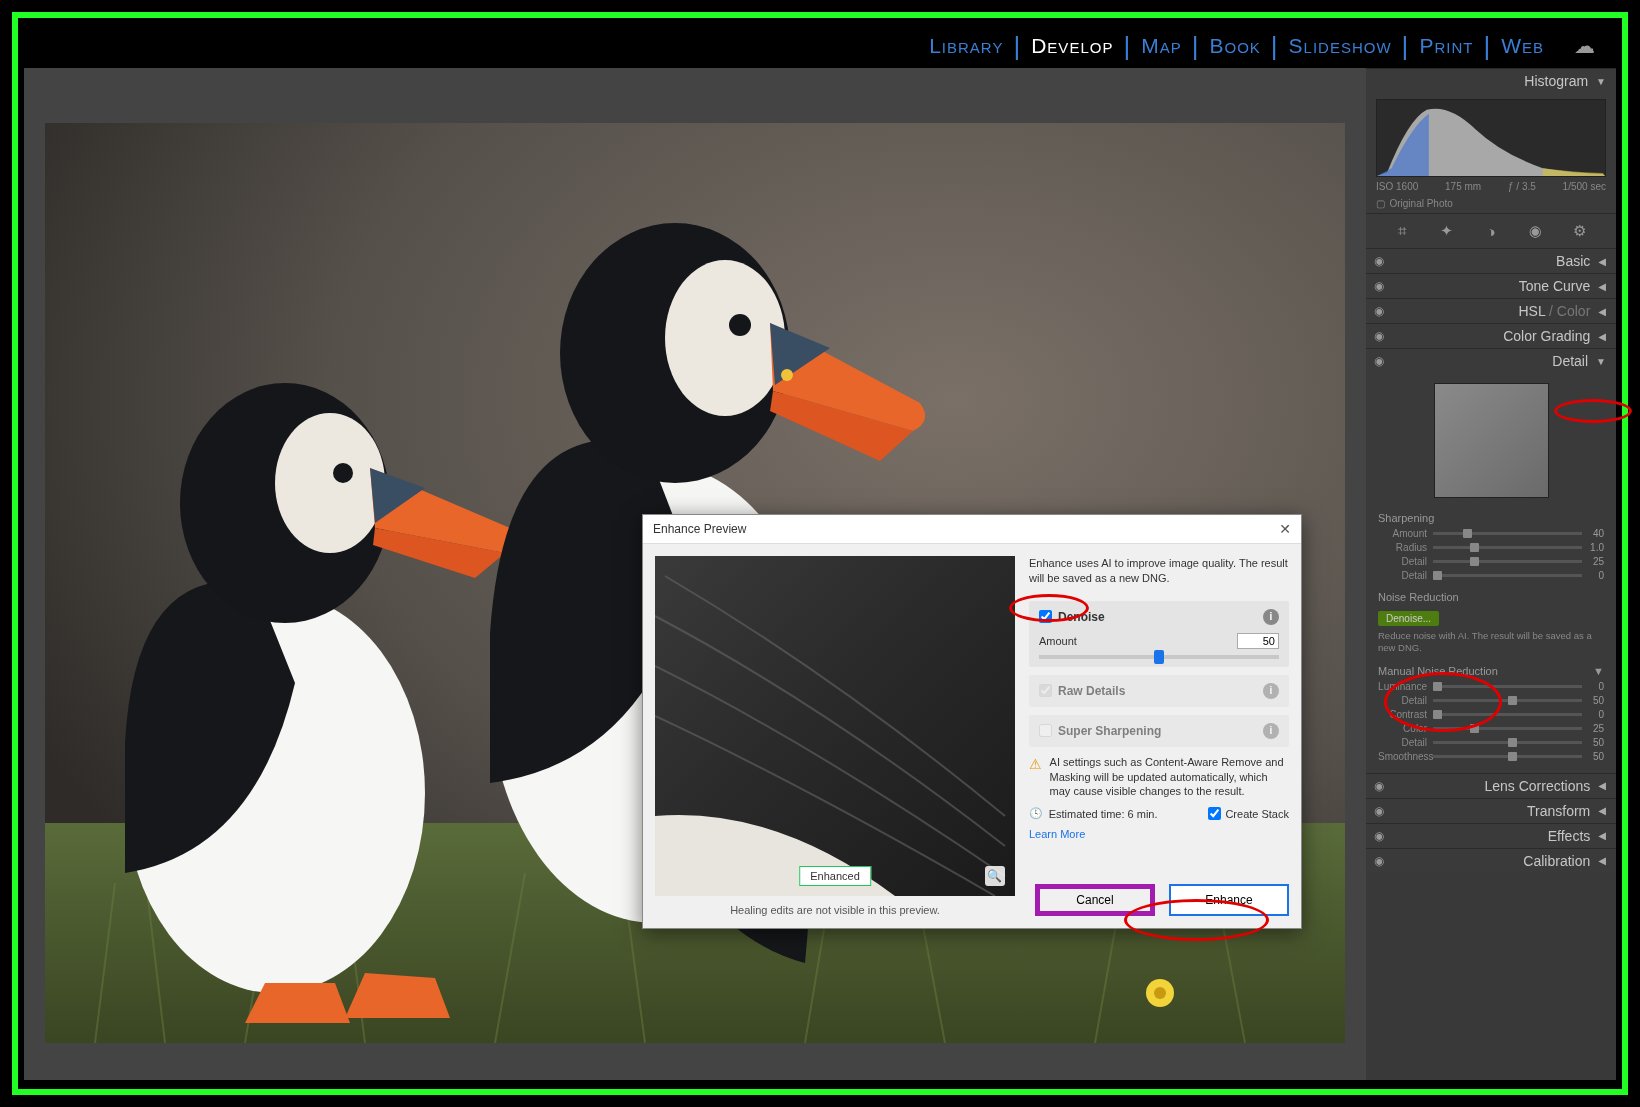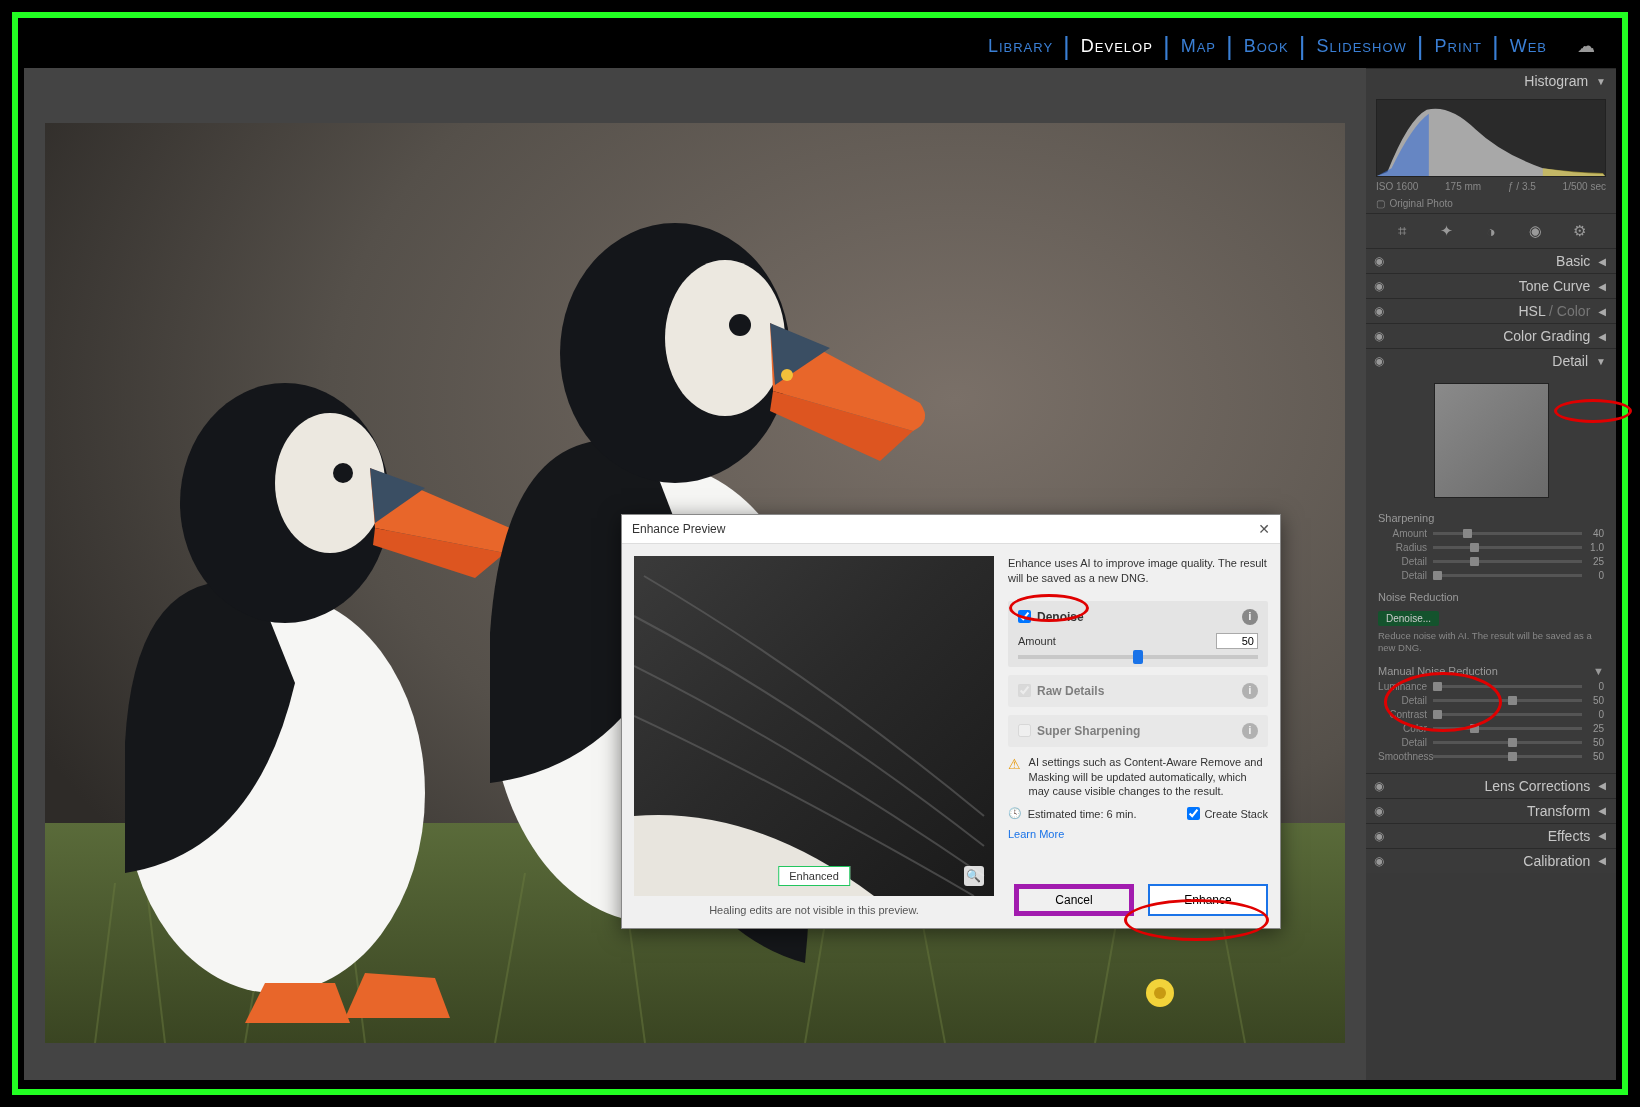--- a/index.html
+++ b/index.html
@@ -2,21 +2,21 @@
 <html><head>
 <meta charset="utf-8">
 <style>
   * { box-sizing: border-box; margin: 0; padding: 0; font-family: Arial, Helvetica, sans-serif; }
   body { background:#000; width:1640px; height:1107px; overflow:hidden; }
   .outer-border { position:absolute; top:12px; left:12px; right:12px; bottom:12px; border:6px solid #22ff22; background:#000; }
   .scale-frame { position:absolute; inset:0; }
   .content { position:absolute; inset:6px; }
 
   .module-tabs { height:44px; background:#000; display:flex; justify-content:flex-end; align-items:center; padding-right:12px; gap:2px; }
-  .module-tabs span { font-family: 'Trebuchet MS', sans-serif; font-variant:small-caps; letter-spacing:1px; font-size:18px; padding:0 8px; cursor:pointer; }
+  .module-tabs span { font-family: 'Trebuchet MS', sans-serif; font-variant:small-caps; letter-spacing:1px; font-size:21px; padding:0 8px; cursor:pointer; }
   .module-tabs .inactive { color:#3a7fd5; }
   .module-tabs .active { color:#fff; }
   .module-tabs .sep { color:#3a7fd5; font-size:26px; padding:0; }
   .cloud-icon { color:#999; font-size:20px; margin-left:12px; }
 
   .main-row { display:flex; height:calc(100% - 44px - 3px); background:#3a3a3a; }
   .canvas-area { flex:1; background:#444; position:relative; overflow:hidden; display:flex; align-items:flex-start; justify-content:center; padding-top:55px; }
   .photo { width:1300px; height:920px; position:relative; }
   .photo svg { width:100%; height:100%; }
 
@@ -36,25 +36,25 @@
 
   .detail-body { padding:8px 12px; background:#3a3a3a; font-size:11px; color:#aaa; }
   .detail-thumb { width:115px; height:115px; background:linear-gradient(135deg,#8a8a8a,#6a6a6a); margin:2px auto 14px auto; border:1px solid #222; }
   .slider-row { display:flex; align-items:center; margin:3px 0; font-size:11px; color:#999; }
   .slider-row .sl-label { width:55px; text-align:right; padding-right:6px; color:#888; font-size:10px; }
   .slider-row .sl-track { flex:1; height:3px; background:#555; position:relative; }
   .slider-row .sl-thumb { position:absolute; top:-3px; width:9px; height:9px; background:#888; border-radius:1px; }
   .slider-row .sl-val { width:22px; text-align:right; color:#999; font-size:10px; }
   .section-head { font-size:11px; color:#999; margin:10px 0 4px 0; }
   .section-head.right { text-align:right; display:flex; justify-content:space-between; }
-  .denoise-btn { display:inline-block; background:#14532d; color:#ccc; font-size:10px; padding:2px 8px; border-radius:2px; margin:4px 0; cursor:pointer; }
+  .denoise-btn { display:inline-block; background:#4d7c0f; color:#ccc; font-size:10px; padding:2px 8px; border-radius:2px; margin:4px 0; cursor:pointer; }
   .denoise-desc { font-size:9.5px; color:#888; line-height:1.3; margin-bottom:8px; }
 
   
-  .dialog { position:absolute; top:490px; left:597px; width:660px; background:#f0f0f0; border:1px solid #888; box-shadow:0 4px 20px rgba(0,0,0,0.5); font-size:12px; color:#333; }
+  .dialog { position:absolute; top:490px; left:618px; width:660px; background:#f0f0f0; border:1px solid #888; box-shadow:0 4px 20px rgba(0,0,0,0.5); font-size:12px; color:#333; }
   .dialog-title { display:flex; justify-content:space-between; align-items:center; padding:6px 10px; font-size:12px; background:#fff; border-bottom:1px solid #ddd; }
   .dialog-title .close { font-size:14px; cursor:pointer; color:#555; }
   .dialog-body { display:flex; padding:12px; gap:14px; }
   .dialog-preview { width:360px; }
   .preview-img { width:360px; height:340px; position:relative; overflow:hidden; background:#333; }
   .preview-img svg { width:100%; height:100%; }
   .enhanced-tag { position:absolute; bottom:10px; left:50%; transform:translateX(-50%); background:#fff; padding:3px 10px; font-size:11px; border:1px solid #22c55e; }
   .zoom-icon { position:absolute; bottom:10px; right:10px; background:rgba(255,255,255,0.85); width:20px; height:20px; border-radius:3px; display:flex; align-items:center; justify-content:center; font-size:12px; color:#555; cursor:pointer; }
   .preview-note { text-align:center; font-size:11px; color:#555; margin-top:8px; }
 

